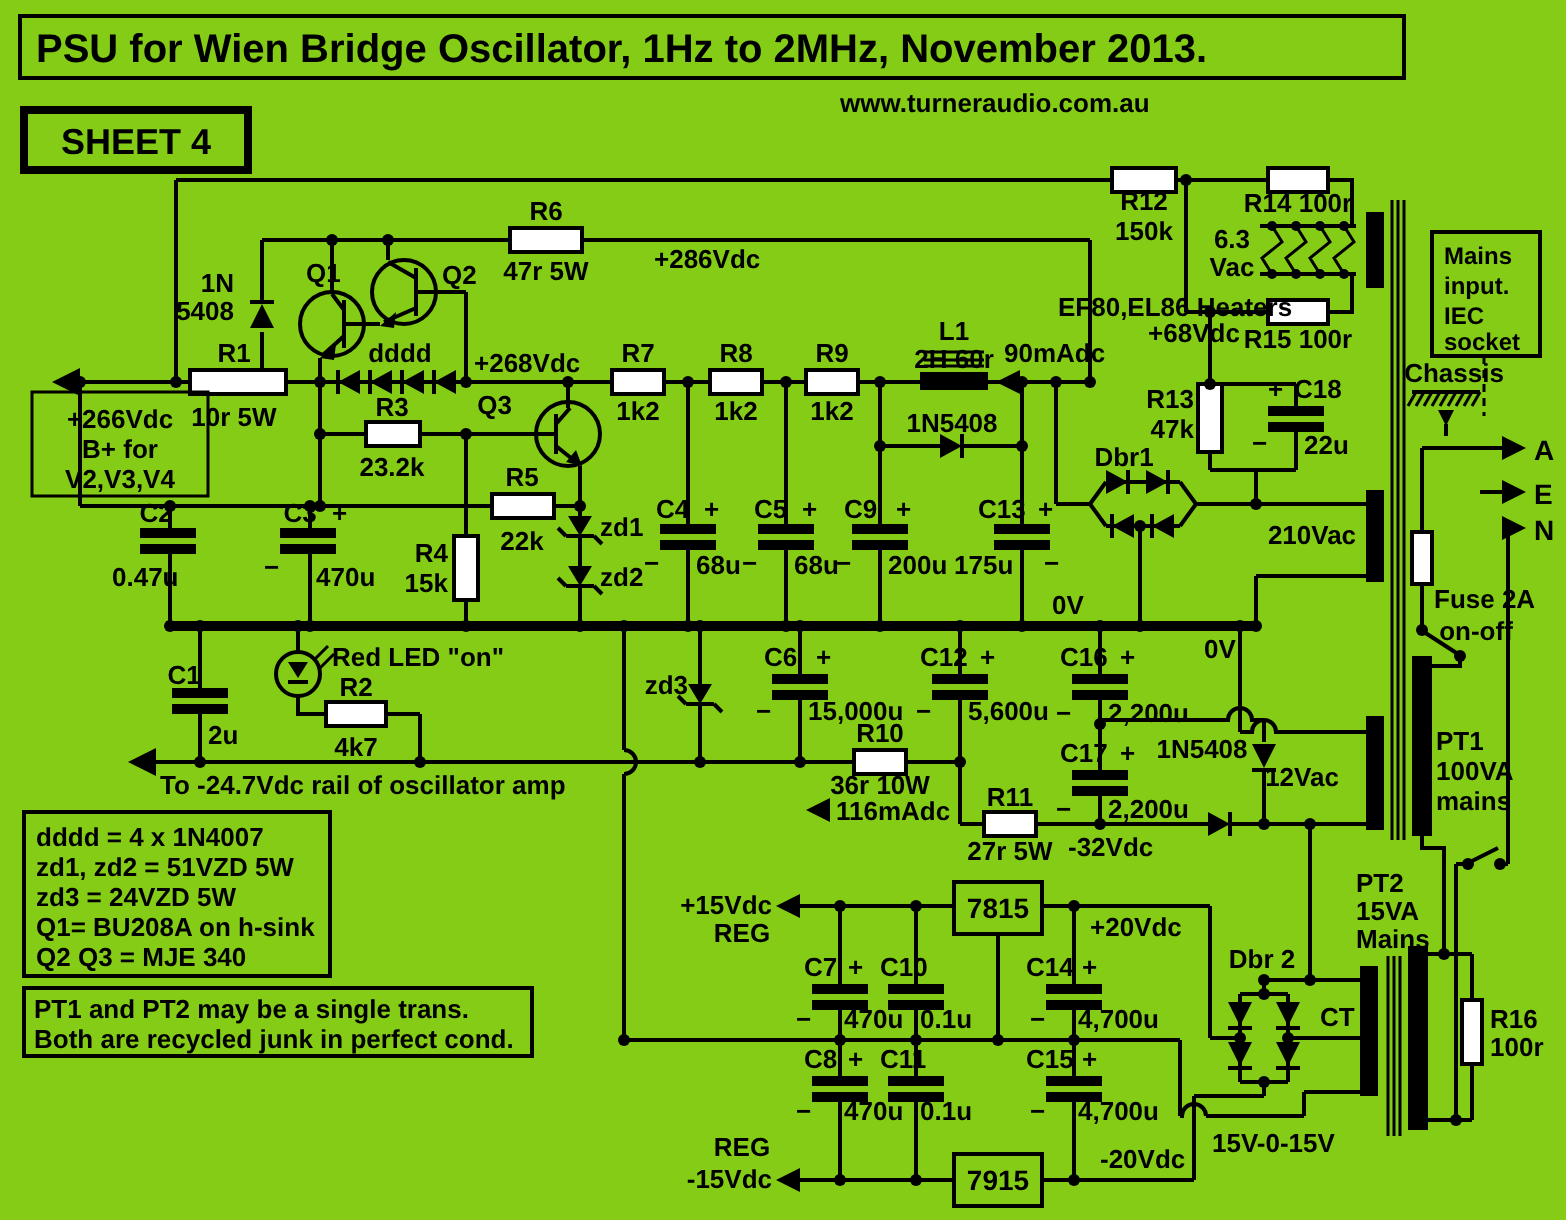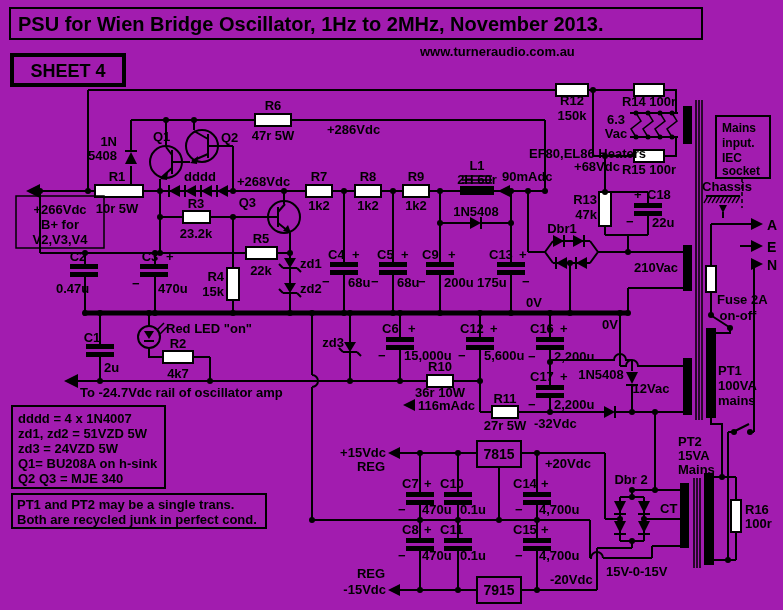--- a/index.html
+++ b/index.html
@@ -1,16 +1,16 @@
 <!DOCTYPE html>
 <html><head>
 <meta charset="utf-8">
 <style>
   html,body{margin:0;padding:0;background:#fff;}
-  .page{position:relative;width:783px;height:610px;background:#a21caf;font-family:"Liberation Sans",sans-serif;}
+  .page{position:relative;width:783px;height:610px;background:#84cc16;font-family:"Liberation Sans",sans-serif;}
   svg text{font-family:"Liberation Sans",sans-serif;font-weight:bold;fill:#000;font-size:13px;}
   svg .t12{font-size:12px}
   svg .t14{font-size:14px}
   svg .t18{font-size:18px}
   svg .t20{font-size:20px}
   svg .tm{text-anchor:middle}
   svg .te{text-anchor:end}
   .w{stroke:#000;stroke-width:2;fill:none}
   .w1{stroke:#000;stroke-width:1.5;fill:none}
   .rail{stroke:#000;stroke-width:5;fill:none}

